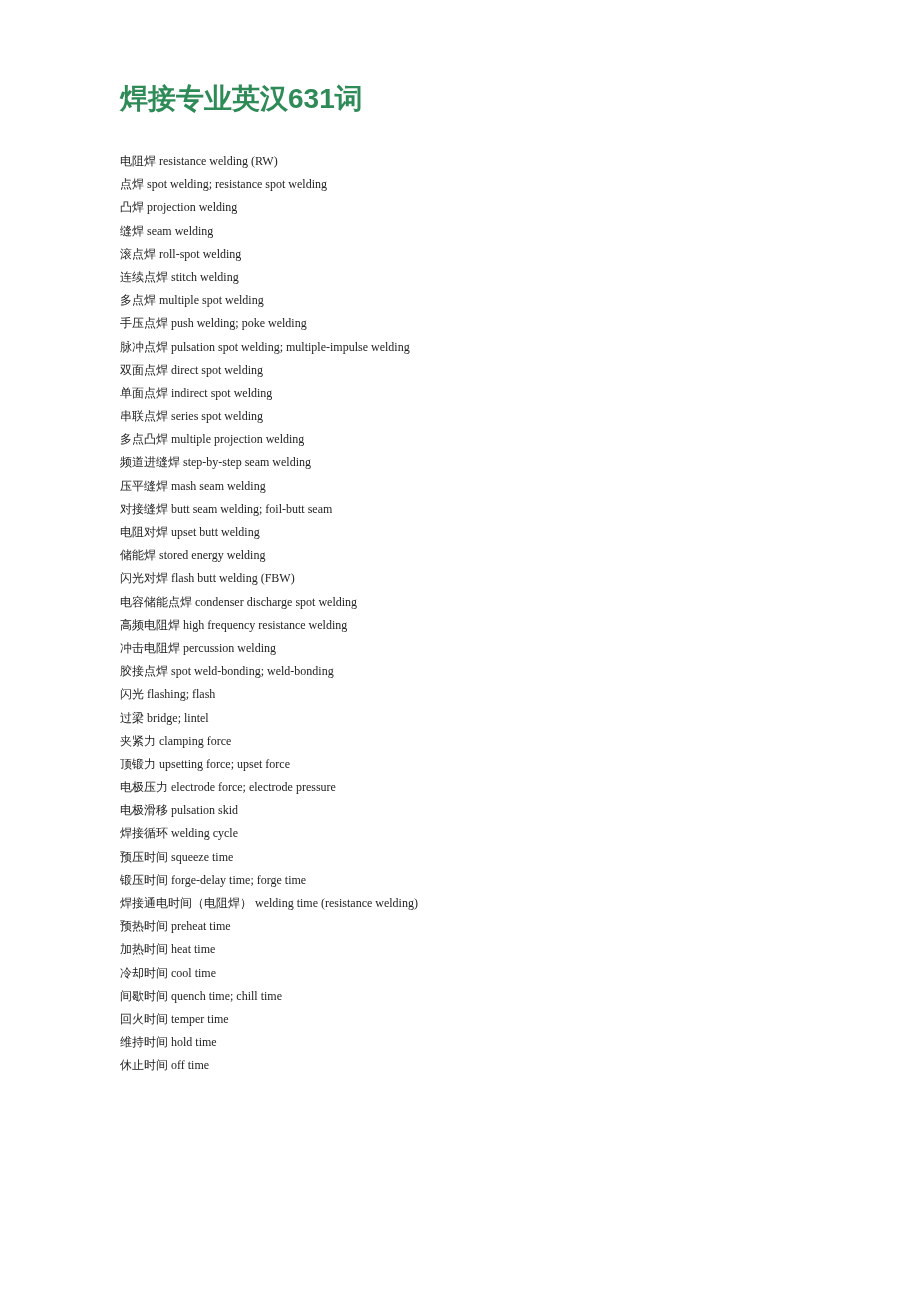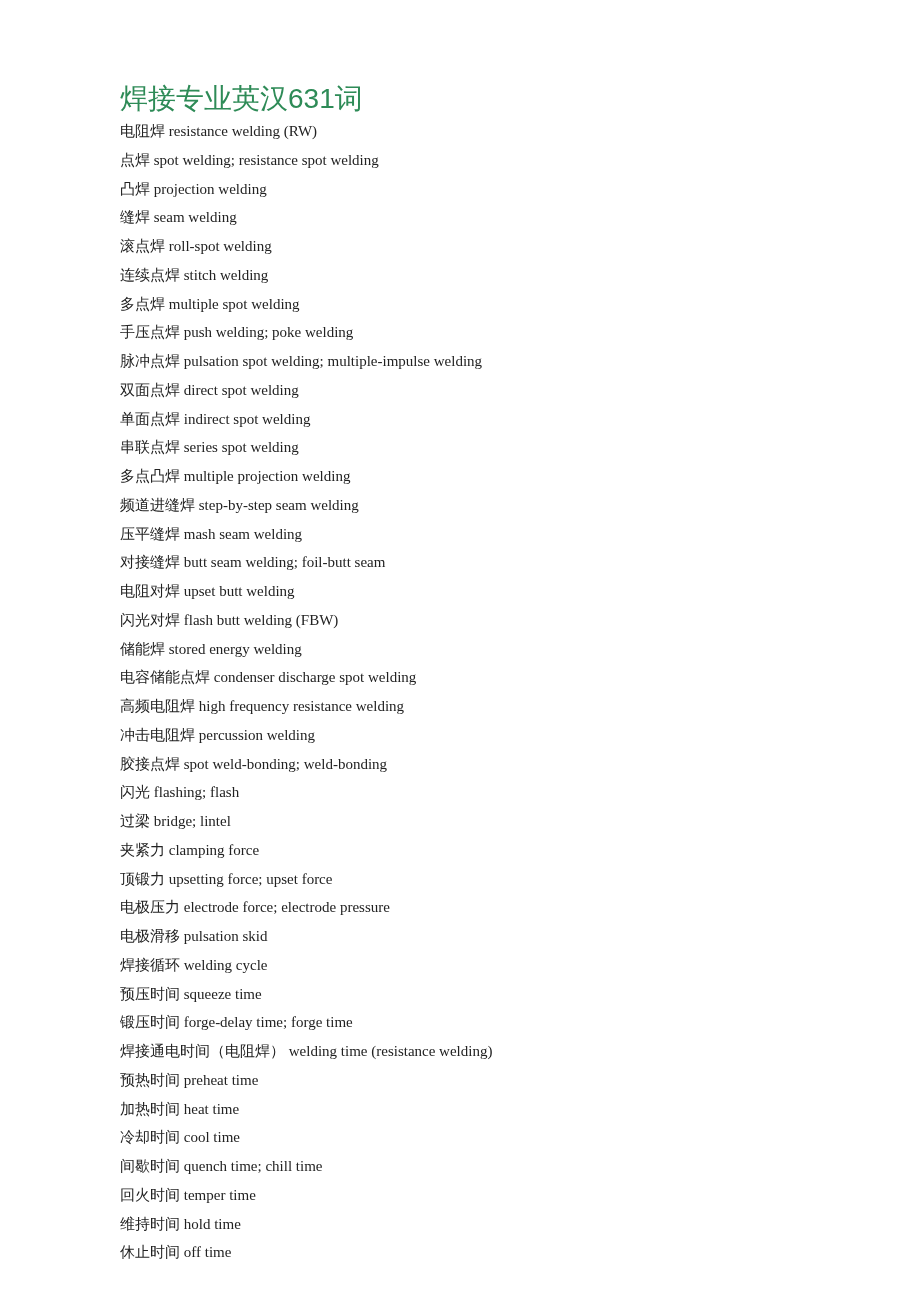--- a/index.html
+++ b/index.html
@@ -13,32 +13,33 @@
       font-family: "SimSun", "宋体", "Times New Roman", serif;
       font-size: 14px;
       color: #222222;
       width: 920px;
       min-height: 1302px;
       padding: 80px 120px 80px 120px;
     }
 
     .page-title {
       font-size: 28px;
-      font-weight: normal;
+      font-weight: bold;
       color: #2e8b57;
+      margin-bottom: 32px;
       font-family: "SimHei", "黑体", sans-serif;
     }
 
     .term-list {
       list-style: none;
       line-height: 1.85;
     }
 
     .term-list li {
-      font-size: 15px;
+      font-size: 12px;
       color: #222;
       margin-bottom: 1px;
     }
   </style>
 </head>
 <body>
 
 <h1 class="page-title">焊接专业英汉631词</h1>
 
 <ul class="term-list">
@@ -52,22 +53,22 @@
     <li>手压点焊  push welding; poke welding</li>
     <li>脉冲点焊  pulsation spot welding; multiple-impulse welding</li>
     <li>双面点焊  direct spot welding</li>
     <li>单面点焊  indirect spot welding</li>
     <li>串联点焊  series spot welding</li>
     <li>多点凸焊  multiple projection welding</li>
     <li>频道进缝焊  step-by-step seam welding</li>
     <li>压平缝焊  mash seam welding</li>
     <li>对接缝焊  butt seam welding; foil-butt seam</li>
     <li>电阻对焊  upset butt welding</li>
+    <li>储能焊  stored energy welding</li>
     <li>闪光对焊  flash butt welding (FBW)</li>
-    <li>储能焊  stored energy welding</li>
     <li>电容储能点焊  condenser discharge spot welding</li>
     <li>高频电阻焊  high frequency resistance welding</li>
     <li>冲击电阻焊  percussion welding</li>
     <li>胶接点焊  spot weld-bonding; weld-bonding</li>
     <li>闪光  flashing; flash</li>
     <li>过梁  bridge; lintel</li>
     <li>夹紧力  clamping force</li>
     <li>顶锻力  upsetting force; upset force</li>
     <li>电极压力  electrode force; electrode pressure</li>
     <li>电极滑移  pulsation skid</li>

